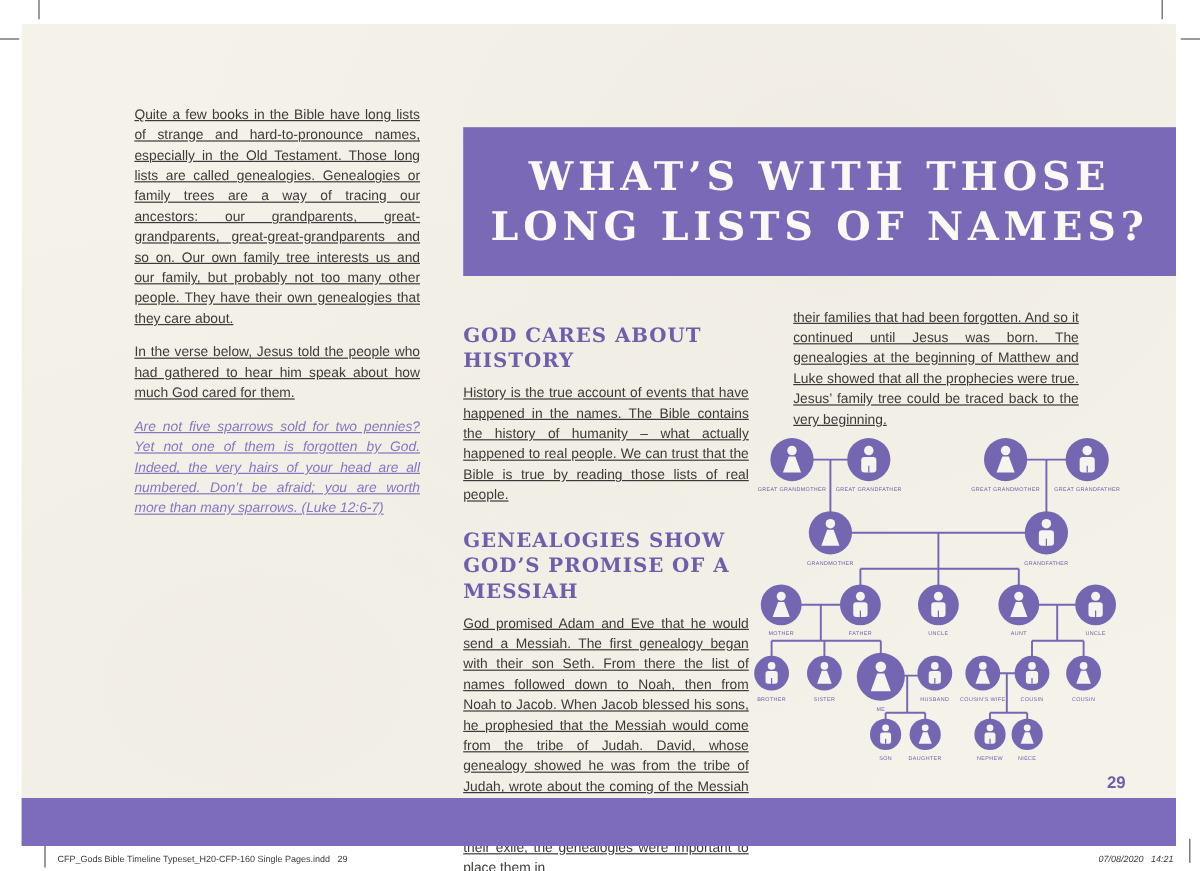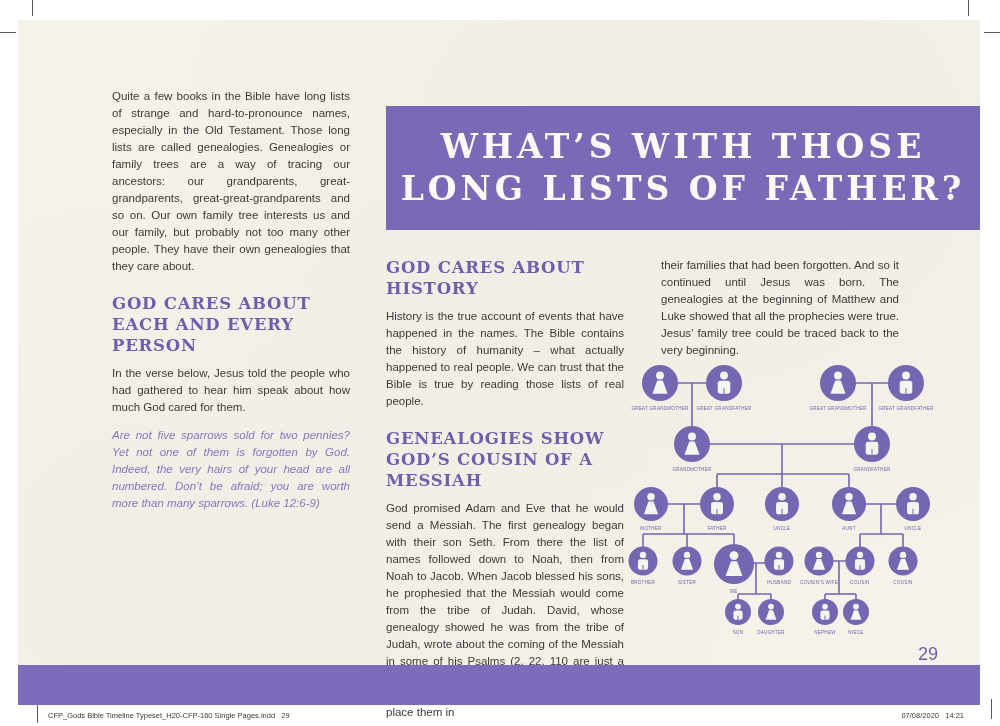--- a/index.html
+++ b/index.html
@@ -17,73 +17,72 @@
   .mark.h{height:1px;width:16px;}
 
   
   .banner{position:absolute;left:368px;top:86px;right:0;height:124px;background:var(--banner-purple);
           display:flex;flex-direction:column;justify-content:center;align-items:center;}
   .banner div{font-family:"DejaVu Serif","Liberation Serif",serif;font-weight:700;
           font-size:33px;line-height:42px;color:var(--banner-text);letter-spacing:4px;}
 
   
   .col{position:absolute;color:var(--body-text);font-size:11.5px;line-height:17px;text-align:justify;}
-  .col p{margin:0 0 11px 0;}
+  .col p{margin:0 0 11px 0;text-decoration:underline;}
   .col h3{font-family:"DejaVu Serif","Liberation Serif",serif;font-weight:700;
           color:var(--heading-purple);font-size:16.5px;line-height:21px;letter-spacing:0.8px;
           margin:18px 0 9px 0;text-align:left;}
-  .col h3.first{margin-top:0;}
+  .col h3.first{margin-top:12px;}
   .left-col{left:94px;top:68px;width:238px;}
   .mid-col{left:368px;top:237px;width:238px;}
   .right-col{left:643px;top:237px;width:238px;}
   .quote{color:var(--quote-purple);font-style:italic;}
 
   .page-number{position:absolute;right:42px;top:624px;color:var(--heading-purple);
-          font-weight:400;font-size:18px;}
+          font-weight:700;font-size:14px;}
   .bottom-bar{position:absolute;left:0;right:0;bottom:0;height:40px;background:var(--bar-purple);}
 
   
   #tree-svg{position:absolute;left:0;top:0;width:1000px;height:726px;pointer-events:none;}
 
   .footer{position:absolute;left:0;right:0;top:705px;height:21px;color:#3a3a3a;
           font-size:7.5px;}
   .footer span{position:absolute;top:6px;white-space:pre;}
   .footer .fl{left:48px;}
-  .footer .fr{right:36px;}
+  .footer .fr{right:22px;font-style:italic;}
 </style>
 </head>
 <body>
 
 <div class="canvas">
 
   <div class="mark v" style="left:32px;top:0;"></div>
   <div class="mark h" style="left:0;top:32px;"></div>
   <div class="mark v" style="left:968px;top:0;"></div>
   <div class="mark h" style="left:984px;top:32px;"></div>
   <div class="mark v" style="left:37px;top:703px;height:20px;"></div>
   <div class="mark v" style="left:991px;top:699px;height:20px;"></div>
 
   <div class="page">
 
     <div class="banner">
       <div>WHAT’S WITH THOSE</div>
-      <div>LONG LISTS OF FATHER?</div>
+      <div>LONG LISTS OF NAMES?</div>
     </div>
 
     <div class="col left-col">
       <p>Quite a few books in the Bible have long lists of strange and hard-to-pronounce names, especially in the Old Testament. Those long lists are called genealogies. Genealogies or family trees are a way of tracing our ancestors: our grandparents, great-grandparents, great-great-grandparents and so on. Our own family tree interests us and our family, but probably not too many other people. They have their own genealogies that they care about.</p>
-      <h3>GOD CARES ABOUT EACH AND EVERY PERSON</h3>
       <p>In the verse below, Jesus told the people who had gathered to hear him speak about how much God cared for them.</p>
-      <p class="quote">Are not five sparrows sold for two pennies? Yet not one of them is forgotten by God. Indeed, the very hairs of your head are all numbered. Don’t be afraid; you are worth more than many sparrows. (Luke 12:6-9)</p>
+      <p class="quote">Are not five sparrows sold for two pennies? Yet not one of them is forgotten by God. Indeed, the very hairs of your head are all numbered. Don’t be afraid; you are worth more than many sparrows. (Luke 12:6-7)</p>
     </div>
 
     <div class="col mid-col">
       <h3 class="first">GOD CARES ABOUT HISTORY</h3>
       <p>History is the true account of events that have happened in the names. The Bible contains the history of humanity – what actually happened to real people. We can trust that the Bible is true by reading those lists of real people.</p>
-      <h3>GENEALOGIES SHOW GOD’S COUSIN OF A MESSIAH</h3>
+      <h3>GENEALOGIES SHOW GOD’S PROMISE OF A MESSIAH</h3>
       <p>God promised Adam and Eve that he would send a Messiah. The first genealogy began with their son Seth. From there the list of names followed down to Noah, then from Noah to Jacob. When Jacob blessed his sons, he prophesied that the Messiah would come from the tribe of Judah. David, whose genealogy showed he was from the tribe of Judah, wrote about the coming of the Messiah in some of his Psalms (2, 22, 110 are just a few). When the people of Israel returned from their exile, the genealogies were important to place them in</p>
     </div>
 
     <div class="col right-col">
       <p>their families that had been forgotten. And so it continued until Jesus was born. The genealogies at the beginning of Matthew and Luke showed that all the prophecies were true. Jesus’ family tree could be traced back to the very beginning.</p>
     </div>
 
     <div class="page-number">29</div>
     <div class="bottom-bar"></div>
   </div>

